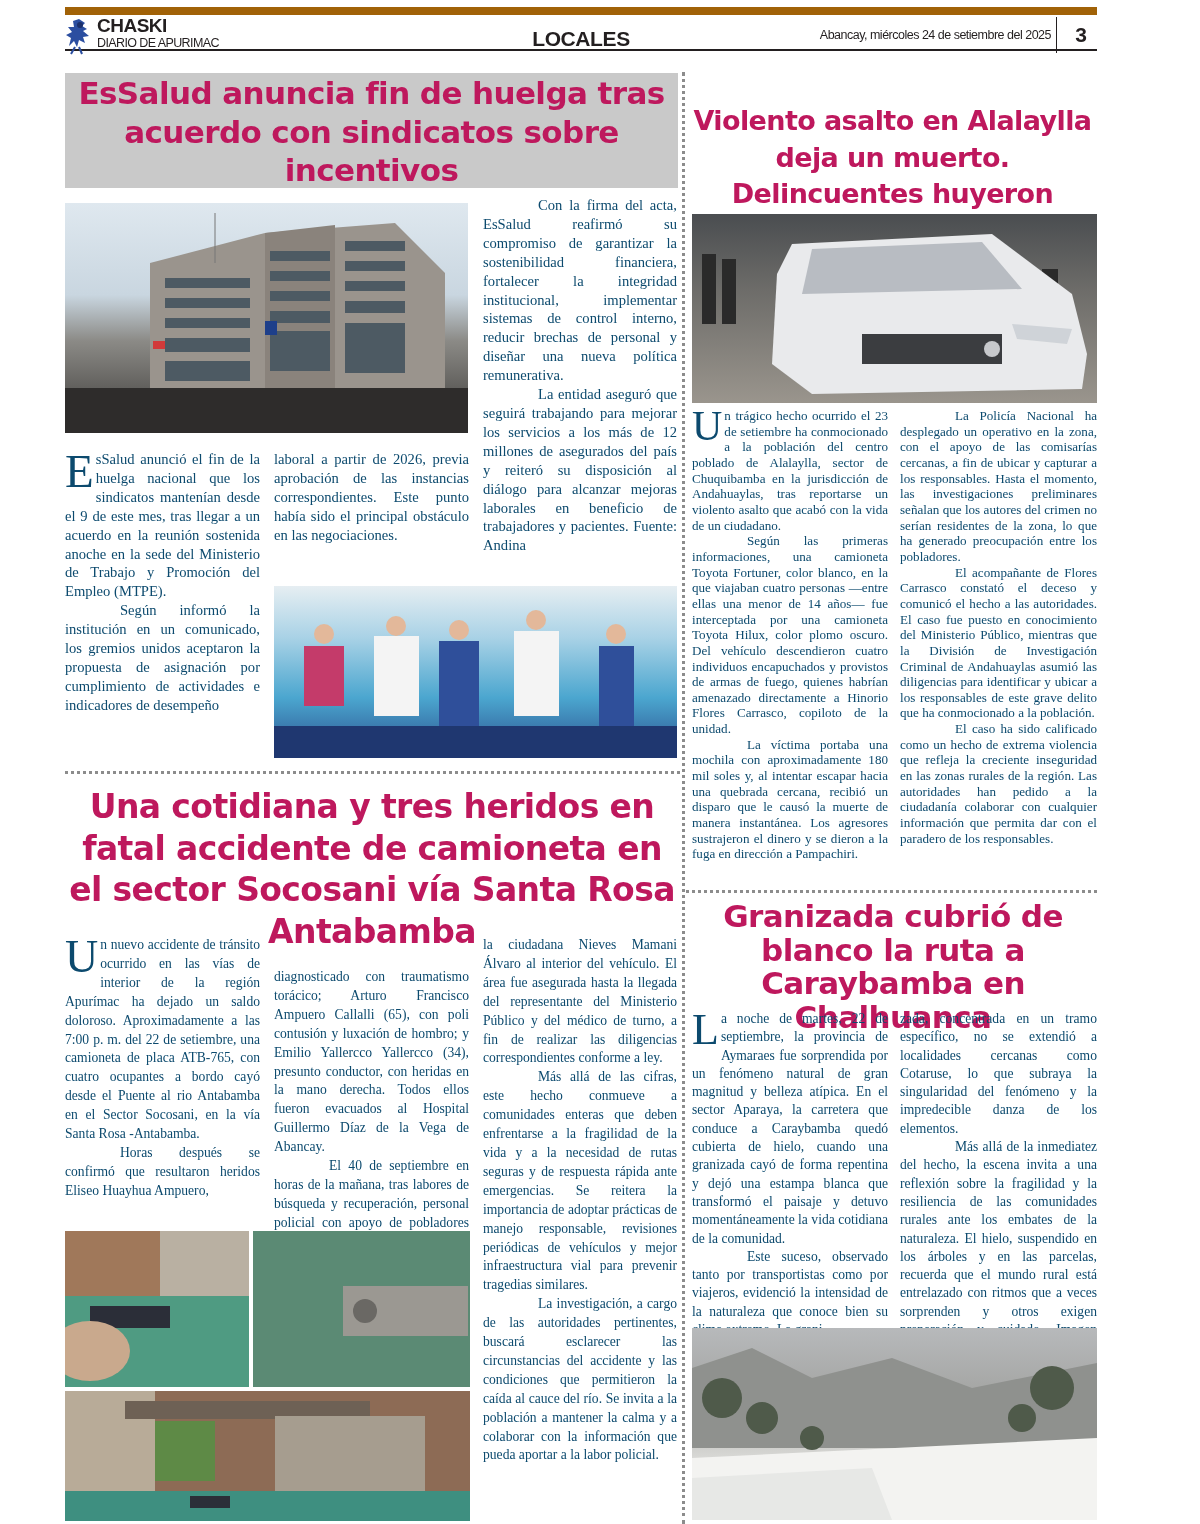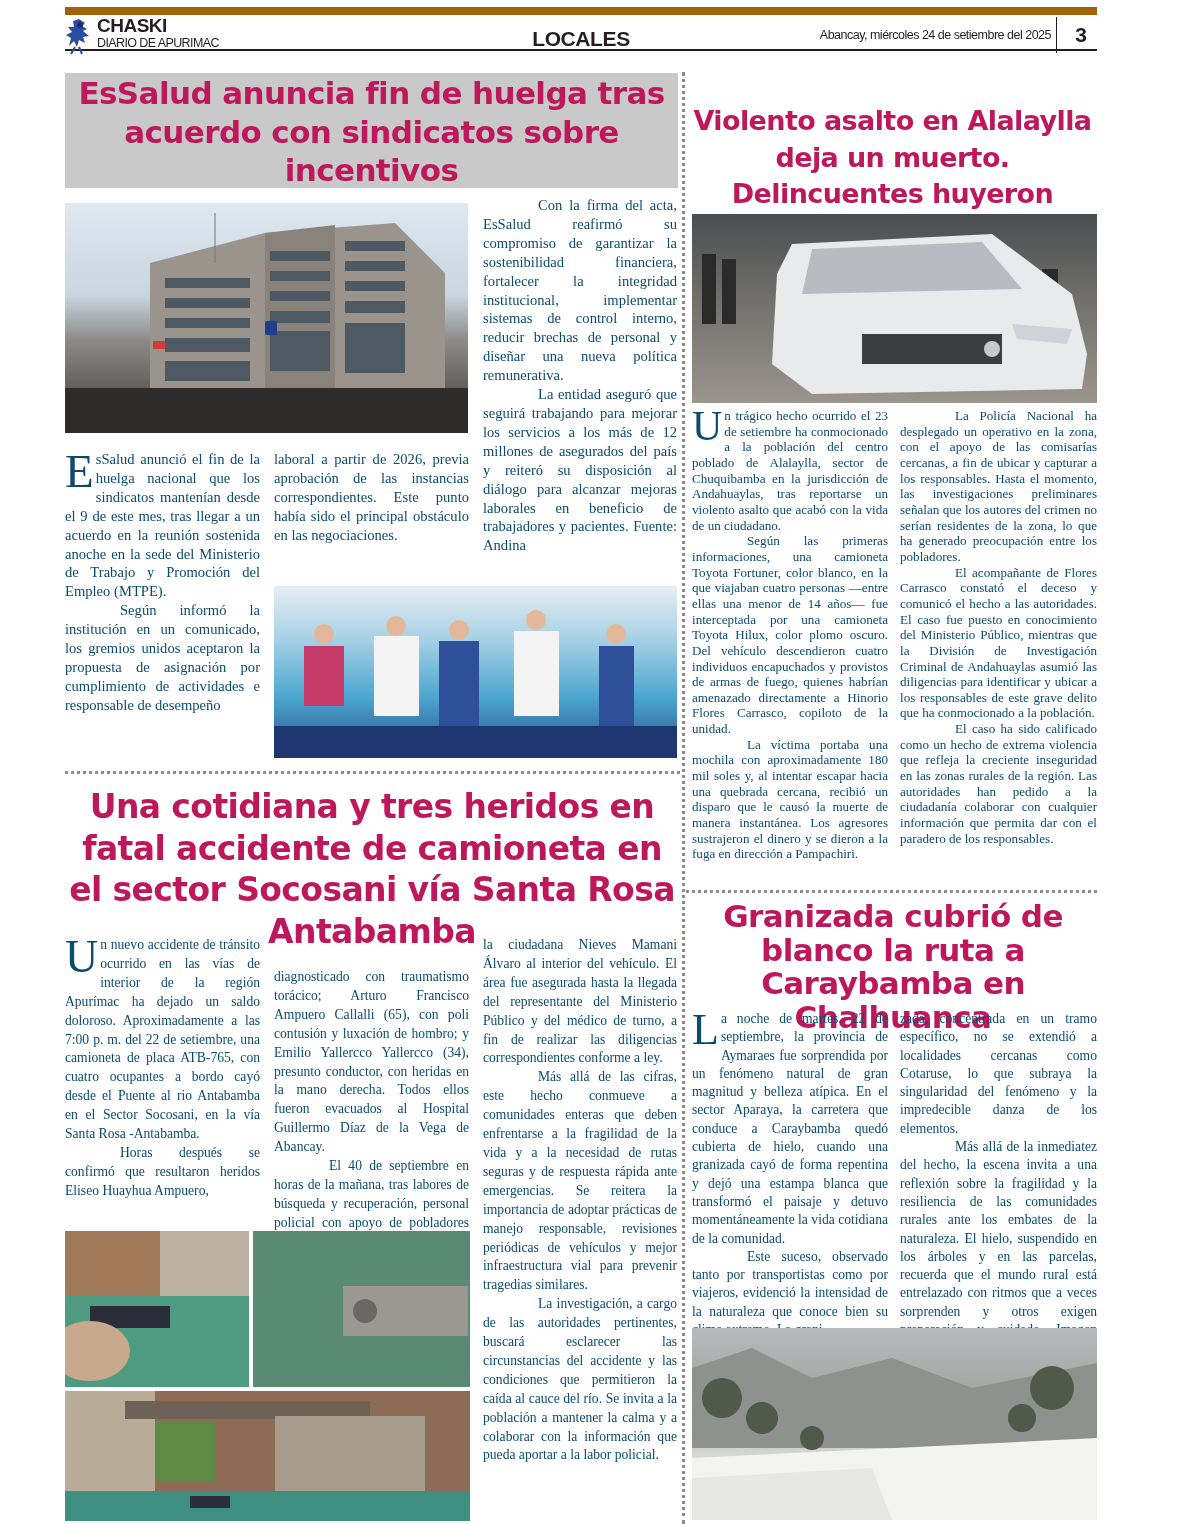--- a/index.html
+++ b/index.html
@@ -89,21 +89,21 @@
       </g>
       <rect x="0" y="185" width="403" height="45" fill="#2e2c2b"></rect>
       <line x1="150" y1="10" x2="150" y2="60" stroke="#777" stroke-width="1"></line>
       <rect x="88" y="138" width="12" height="8" fill="#d23a3a"></rect>
       <rect x="200" y="118" width="12" height="14" fill="#1e3f8a"></rect>
     </svg>
   </div>
 
   <div class="col" style="left:65px; top:450px; width:195px;">
     <p><span class="drop">E</span><span>sSalud anunció el fin de la huelga nacional que los sindicatos mantenían desde el 9 de este mes, tras llegar a un acuerdo en la reunión sostenida anoche en la sede del Ministerio de Trabajo y Promoción del Empleo (MTPE).</span></p>
-    <p class="ind">Según informó la institución en un comunicado, los gremios unidos aceptaron la propuesta de asignación por cumplimiento de actividades e responsable de desempeño</p>
+    <p class="ind">Según informó la institución en un comunicado, los gremios unidos aceptaron la propuesta de asignación por cumplimiento de actividades e indicadores de desempeño</p>
   </div>
   <div class="col" style="left:274px; top:450px; width:195px;">
     <p>laboral a partir de 2026, previa aprobación de las instancias correspondientes. Este punto había sido el principal obstáculo en las negociaciones.</p>
   </div>
   <div class="col" style="left:483px; top:196px; width:194px;">
     <p class="ind">Con la firma del acta, EsSalud reafirmó su compromiso de garantizar la sostenibilidad financiera, fortalecer la integridad institucional, implementar sistemas de control interno, reducir brechas de personal y diseñar una nueva política remunerativa.</p>
     <p class="ind">La entidad aseguró que seguirá trabajando para mejorar los servicios a los más de 12 millones de asegurados del país y reiteró su disposición al diálogo para alcanzar mejoras laborales en beneficio de trabajadores y pacientes. Fuente: Andina</p>
   </div>
 
   <div class="photo" style="left:274px; top:586px; width:403px; height:172px; background:linear-gradient(180deg,#e6eef2 0%,#a9d2e6 30%,#4ba6cf 65%,#2a4e8c 100%);">

